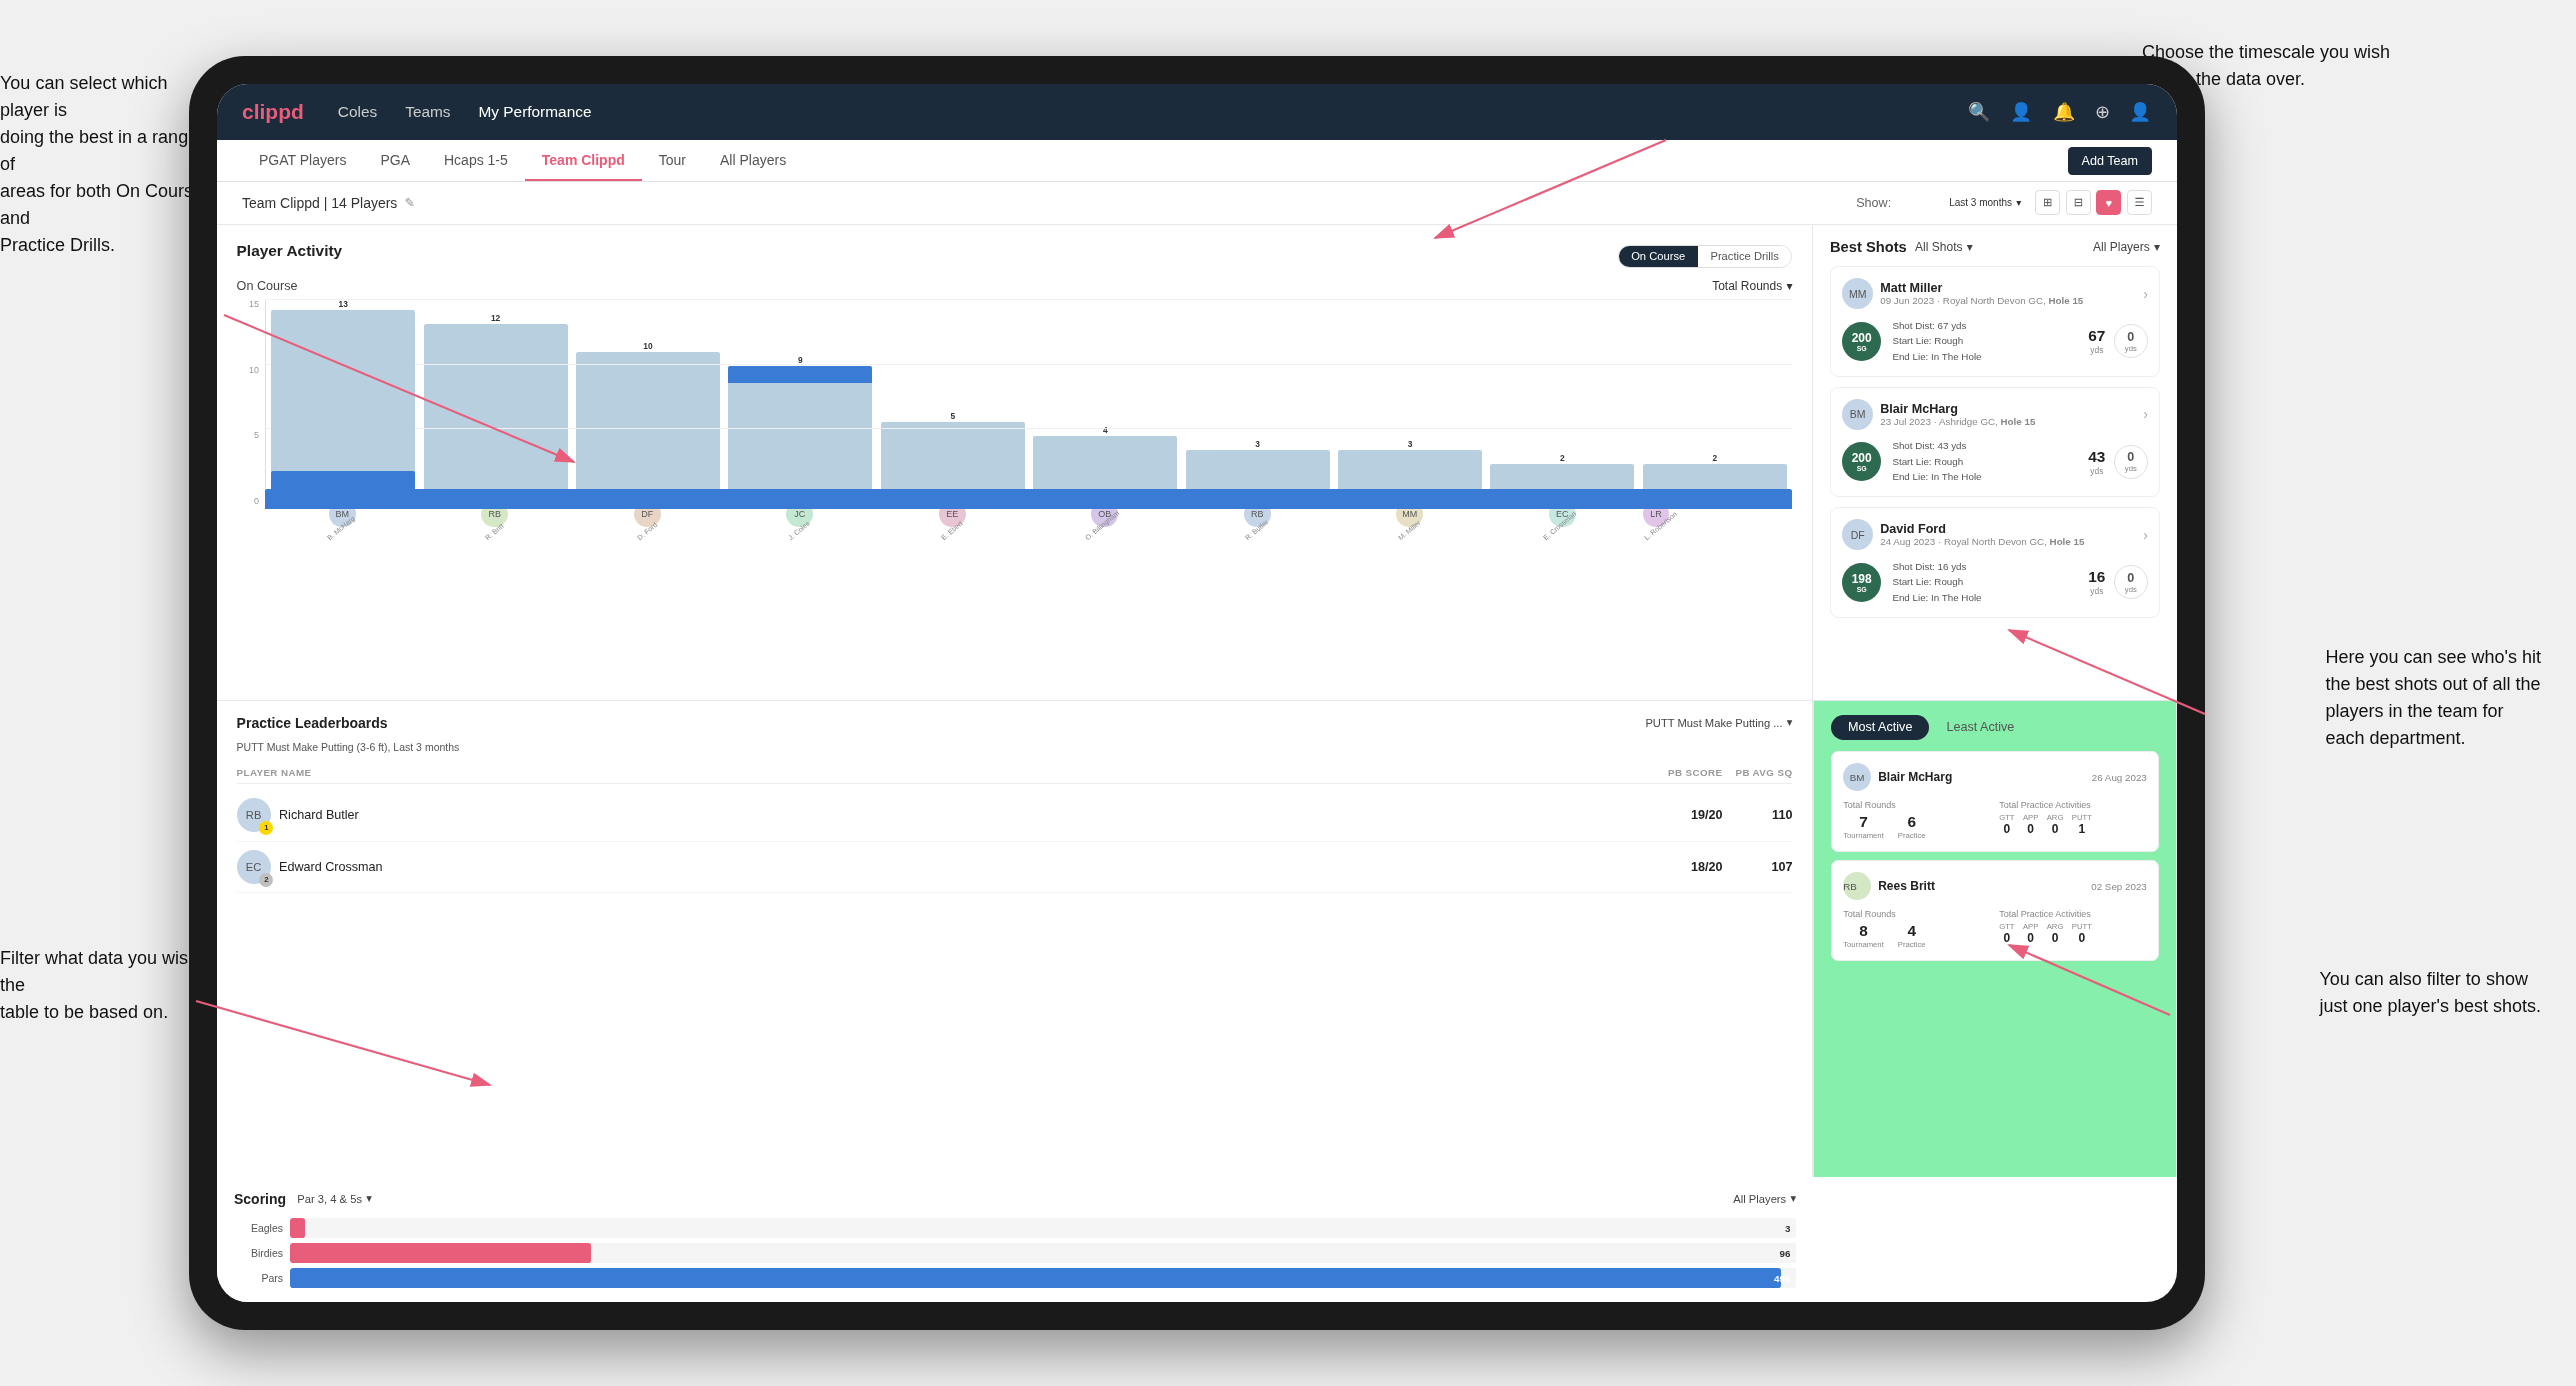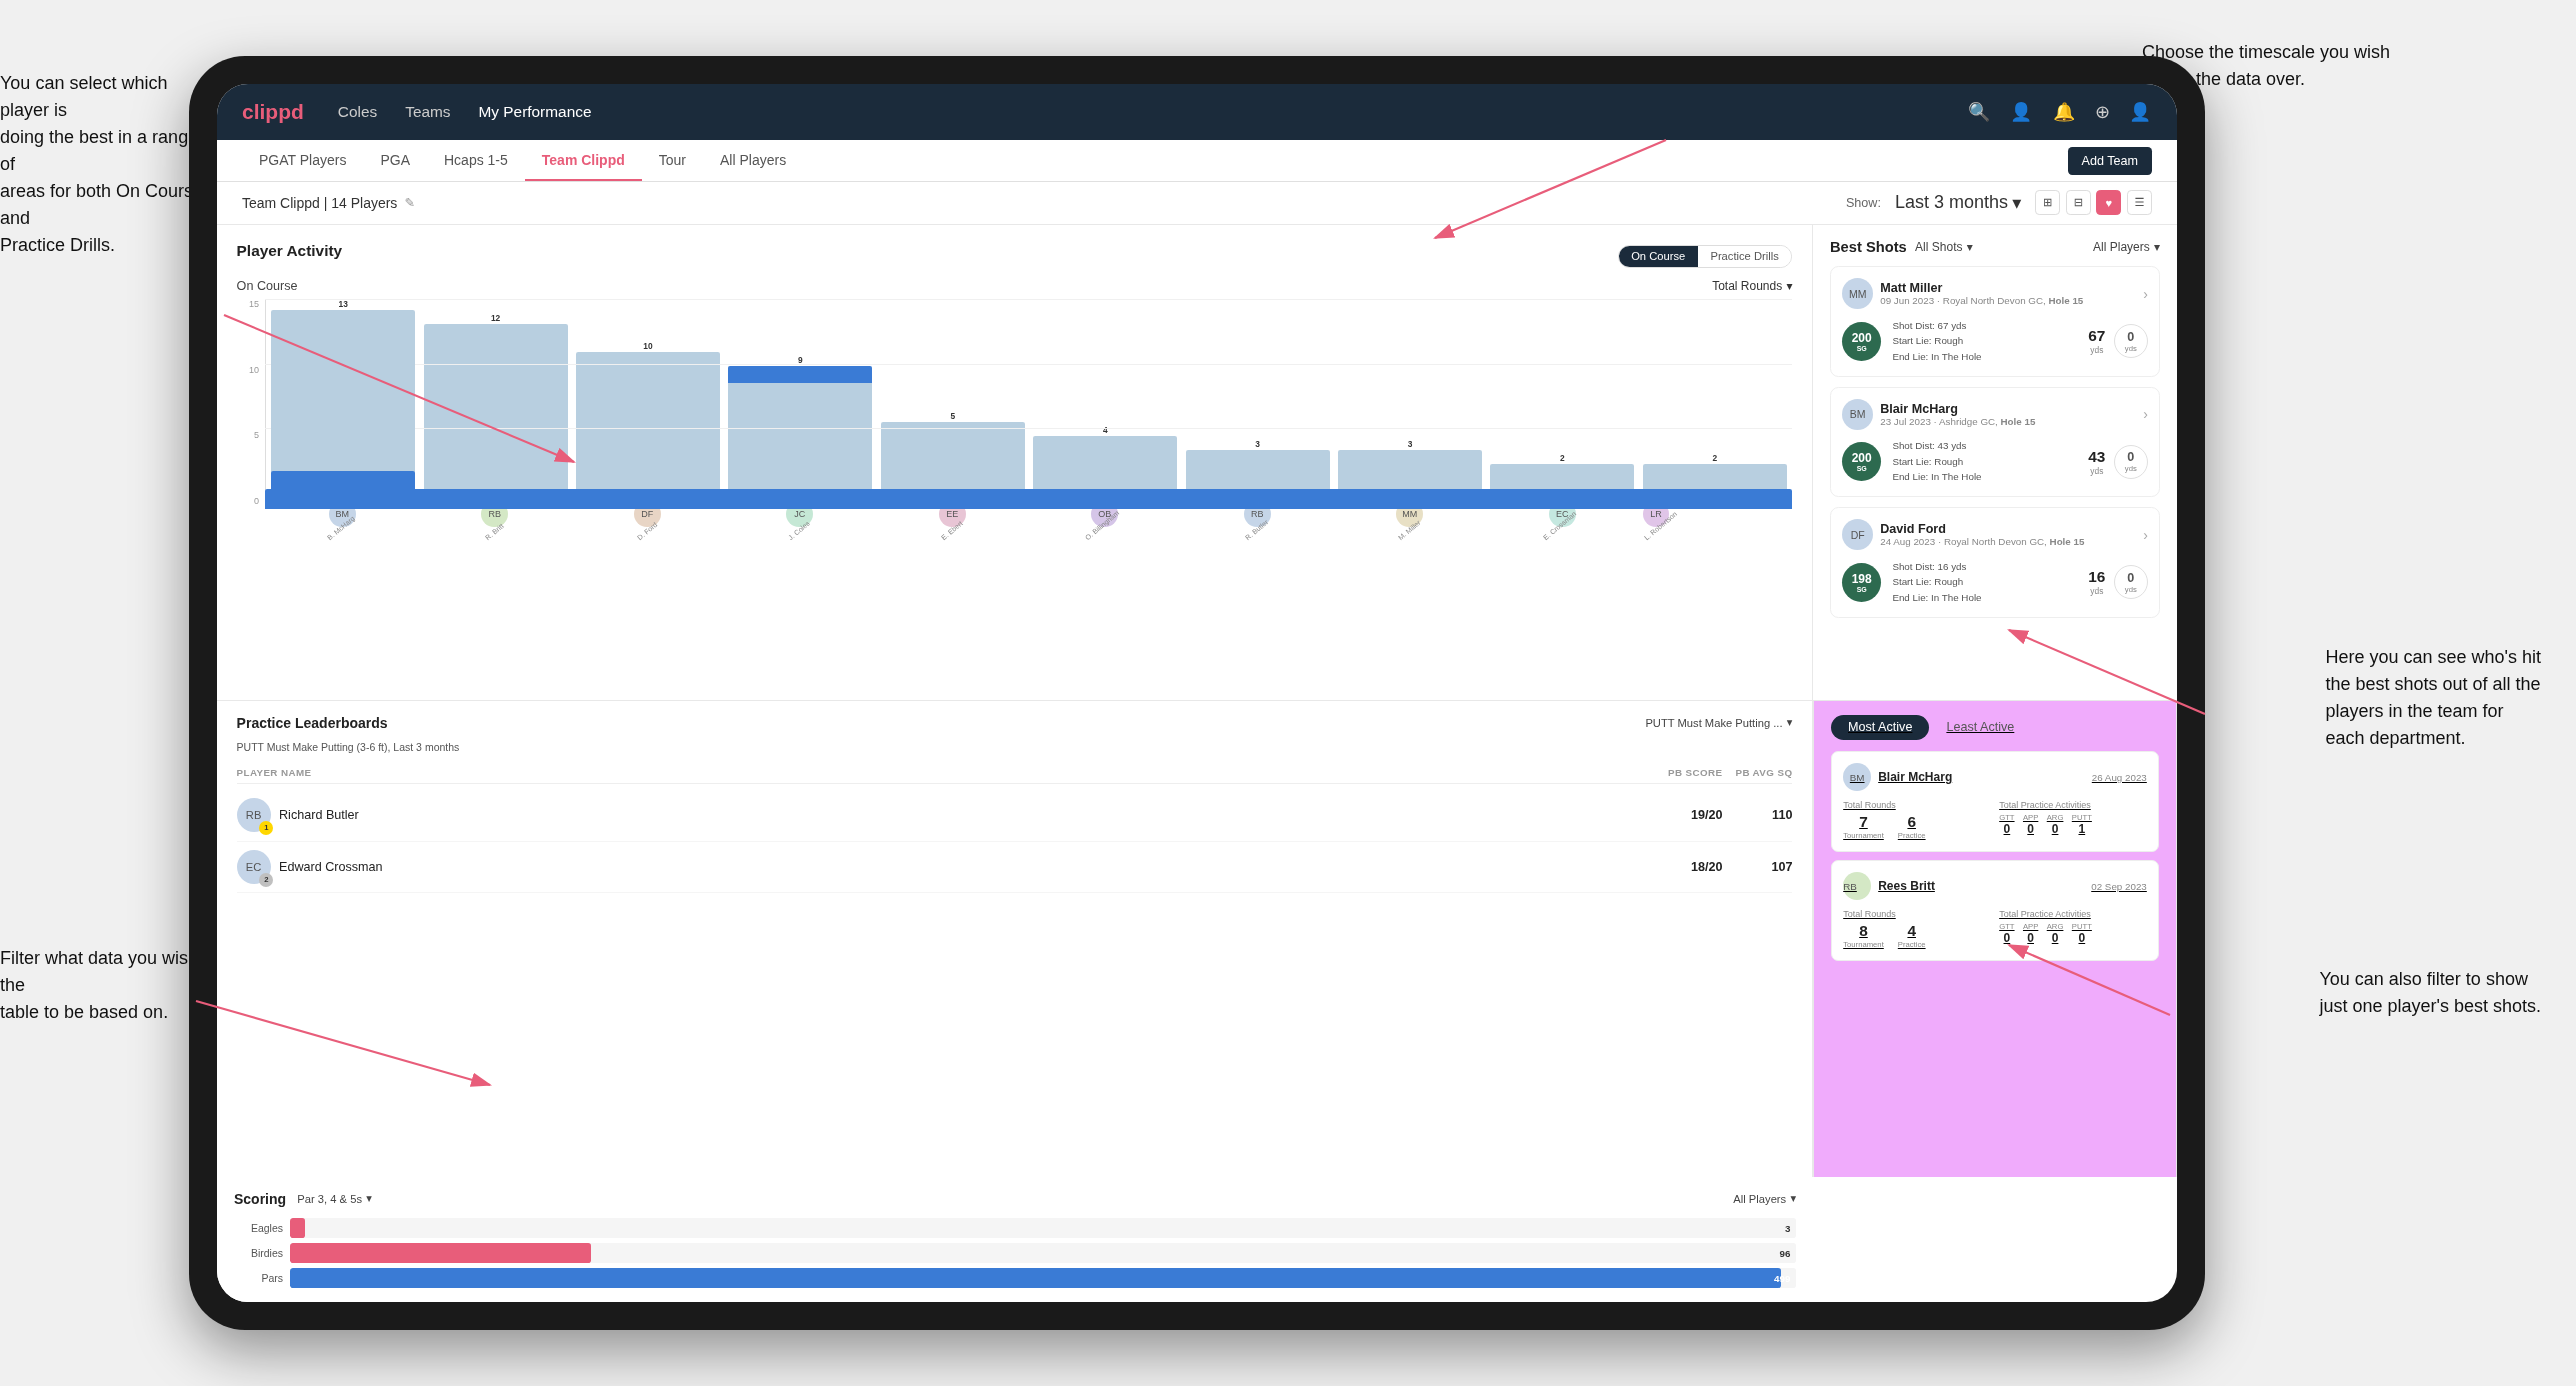--- a/index.html
+++ b/index.html
@@ -149,27 +149,28 @@
       align-items: center;
       gap: 14px;
     }
 
     .show-label {
       font-size: 12.6px;
       color: #666;
     }
 
     .show-select {
-      font-size: 18px;
+      font-size: 10px;
       color: #333;
       font-weight: 500;
       cursor: pointer;
       display: flex;
       align-items: center;
       gap: 4.2px;
+      margin-left: 44px;
     }
 
     .view-icons {
       display: flex;
       gap: 5.6px;
     }
 
     .view-icon-btn {
       width: 25px;
       height: 25px;
@@ -532,26 +533,25 @@
     }
 
     
     .scoring-panel {
       background: #fff;
       padding: 14px 17px;
       overflow: hidden;
     }
 
     .most-active-panel {
-      background: #f0abfc;
+      background: #86efac;
       border-right: 0.7px solid #e8e8e8;
       border-left: 0.7px solid #e8e8e8;
       padding: 14px 17px;
       overflow: hidden;
-      text-decoration: underline;
     }
 
     .most-active-tabs {
       display: flex;
       margin-bottom: 11.2px;
       gap: 0;
     }
 
     .most-active-tab {
       padding: 5.6px 17px;

